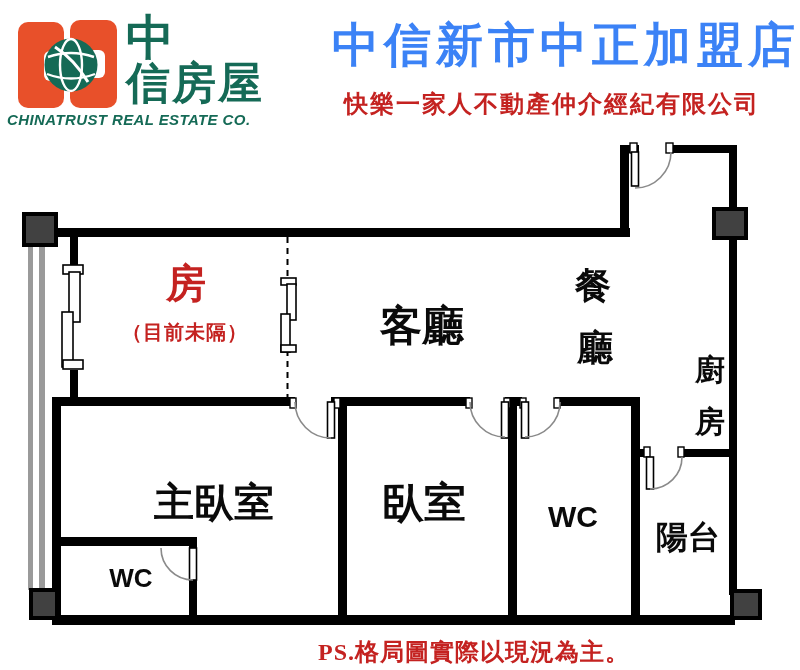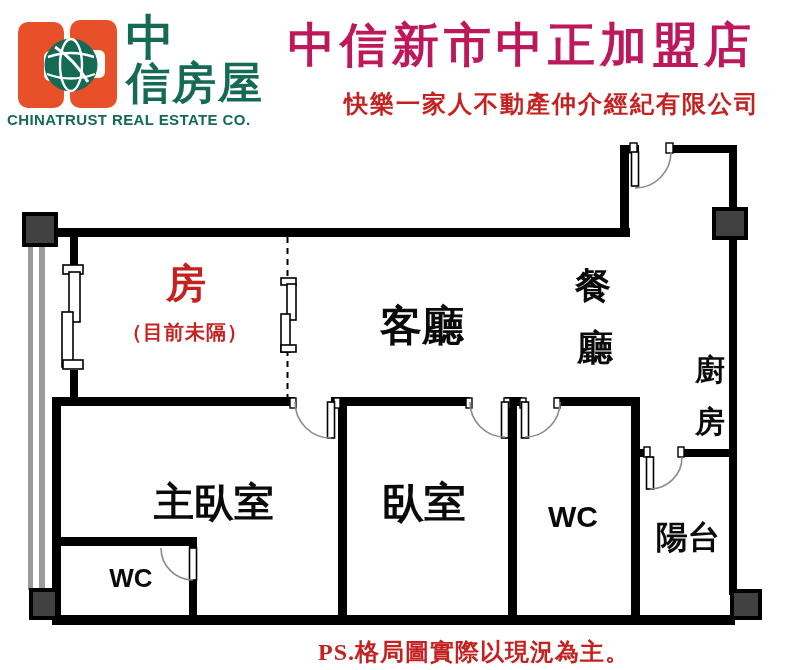--- a/index.html
+++ b/index.html
@@ -8,23 +8,23 @@
 
   
   .header{position:absolute;left:0;top:0;width:800px;height:140px;background:#fff;}
   .logo{position:absolute;left:8px;top:6px;width:262px;height:132px;}
   .logo-svg{position:absolute;left:0;top:0;}
   .logo-cn1{position:absolute;left:118px;top:8px;font-size:48px;font-weight:700;
             color:#156a56;line-height:1;}
   .logo-cn2{position:absolute;left:118px;top:56px;font-size:44px;font-weight:700;
             color:#156a56;line-height:1;letter-spacing:2px;}
   .logo-en{position:absolute;left:-1px;top:105px;width:262px;font-family:"Liberation Sans","DejaVu Sans",sans-serif;
-           font-size:15px;font-weight:700;color:#156a56;letter-spacing:.4px;white-space:nowrap;}
-  .store-title{position:absolute;left:288px;top:14px;width:512px;text-align:left;
-           font-size:47px;font-weight:700;color:#be185d;letter-spacing:5px;white-space:nowrap;}
+           font-size:15px;font-weight:700;color:#156a56;letter-spacing:.4px;white-space:nowrap;font-style:italic;}
+  .store-title{position:absolute;left:288px;top:14px;width:512px;text-align:right;
+           font-size:47px;font-weight:700;color:#3b82f6;letter-spacing:5px;white-space:nowrap;}
   .sub-title{position:absolute;left:330px;top:88px;width:430px;text-align:right;
            font-size:24px;font-weight:700;color:#c42220;letter-spacing:2px;white-space:nowrap;}
 
   
   .plan{position:absolute;left:0;top:140px;}
   .wall{fill:#000;}
   .col{fill:#414141;stroke:#000;stroke-width:4px;}
   .winband{fill:#9a9a9a;}
   .wsym{fill:#fff;stroke:#000;stroke-width:1.6px;}
   .jamb{fill:#fff;stroke:#000;stroke-width:1.4px;}

